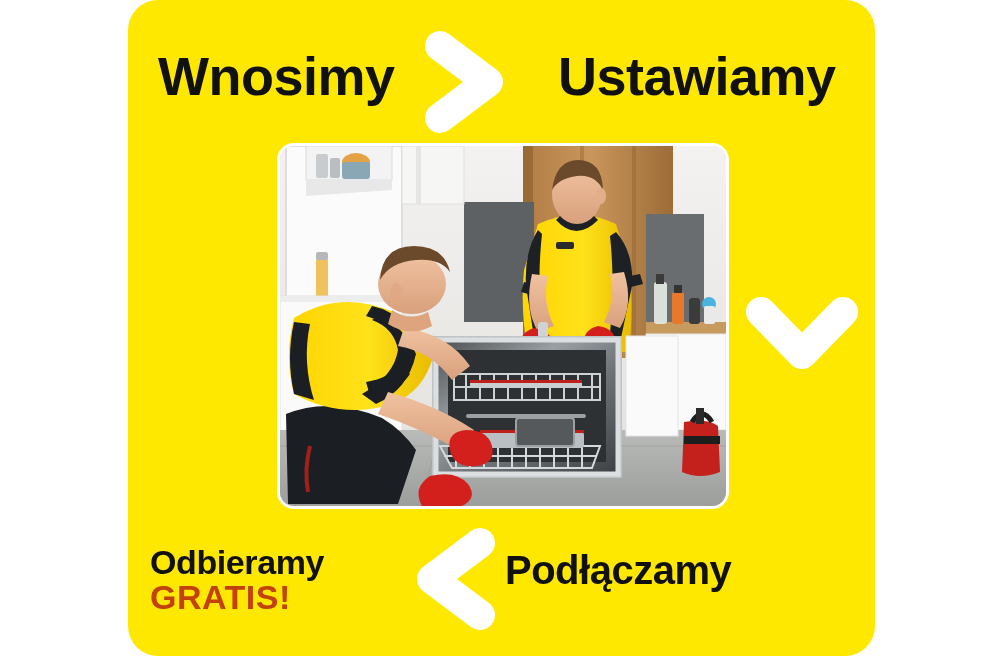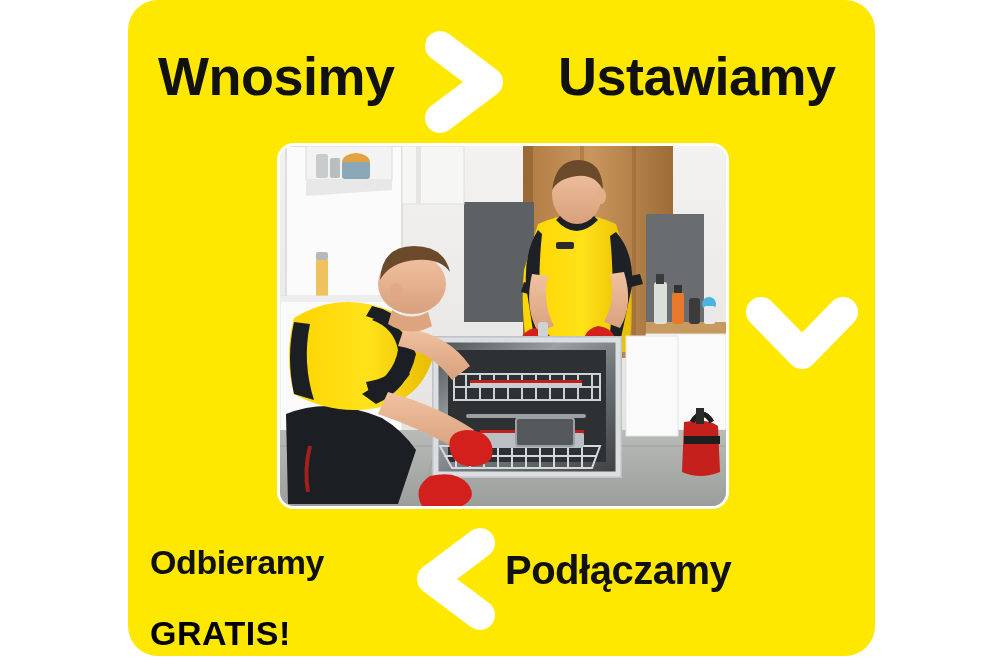--- a/index.html
+++ b/index.html
@@ -35,24 +35,23 @@
   .bl-block{
     position:absolute;left:150px;top:545px;width:245px;
     text-align:left;line-height:1.02;
   }
   .bl-line{
     color:#111111;font-weight:bold;font-size:34px;
     letter-spacing:-0.4px;display:block;
     font-family:"Liberation Sans", sans-serif;
   }
   .bl-gratis{
-    color:#000000;font-weight:bold;font-size:34px;
+    color:#c2410c;font-weight:bold;font-size:34px;
     letter-spacing:0.5px;display:block;
     font-family:"Liberation Sans", sans-serif;
-    margin-top:36px;
   }
 
   
   .chev{position:absolute;}
   .chev svg{display:block;}
   .chev-right{left:420px;top:28px;width:92px;height:108px;}
   .chev-down{left:743px;top:292px;width:118px;height:88px;}
   .chev-left{left:408px;top:525px;width:92px;height:108px;}
 
   

